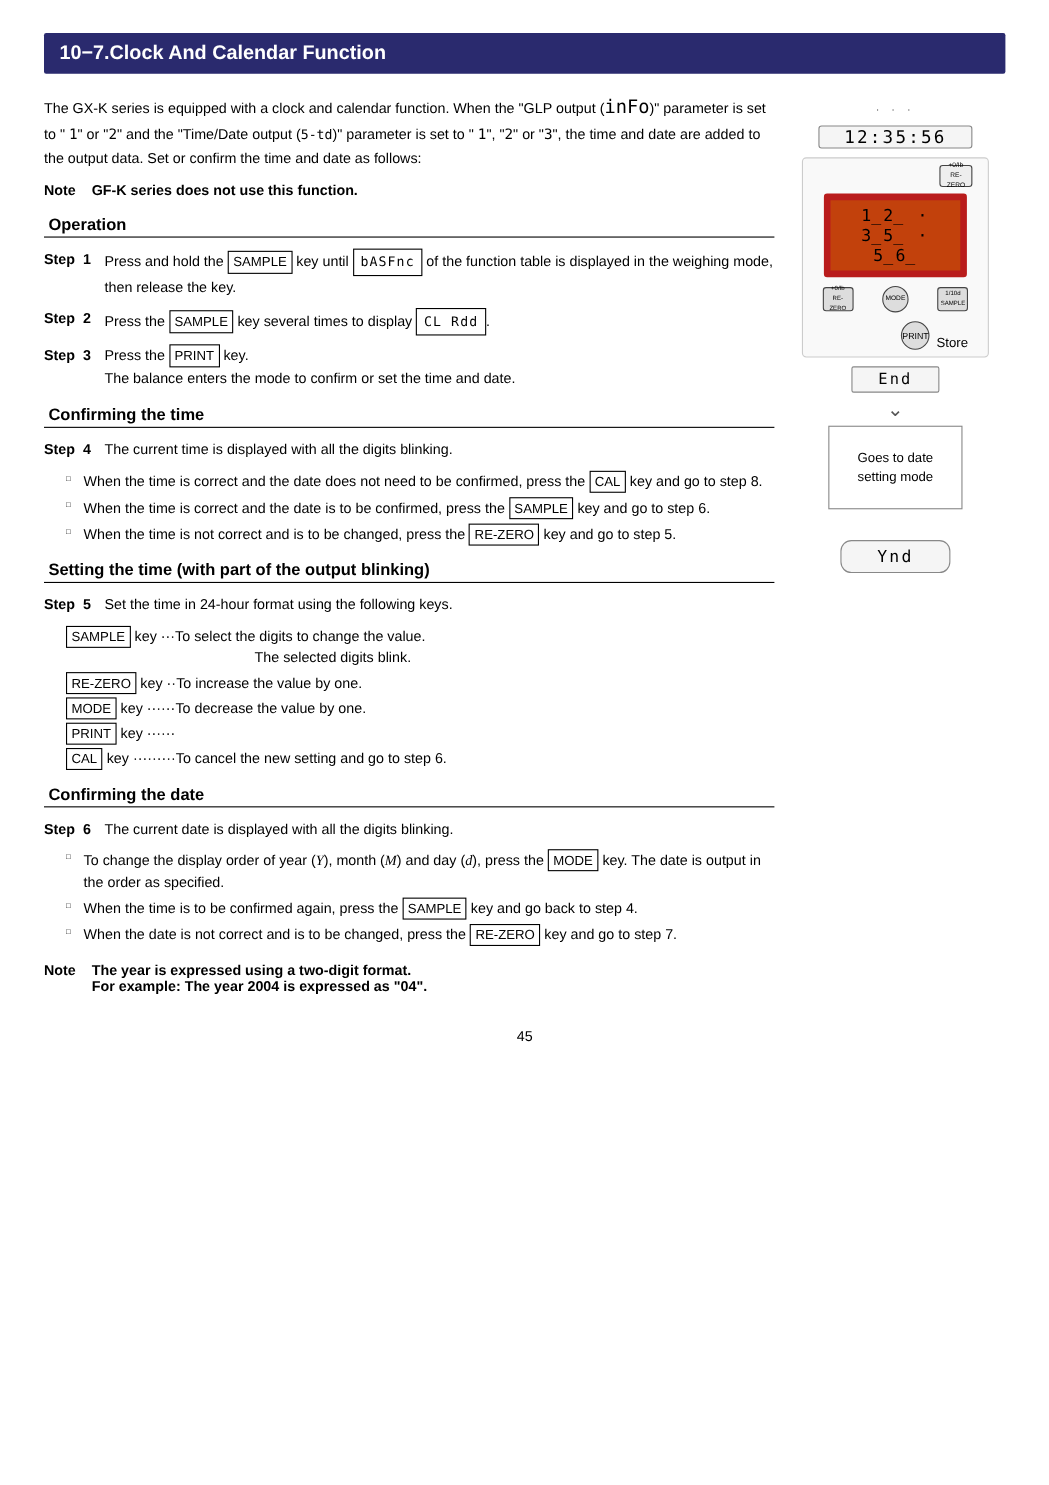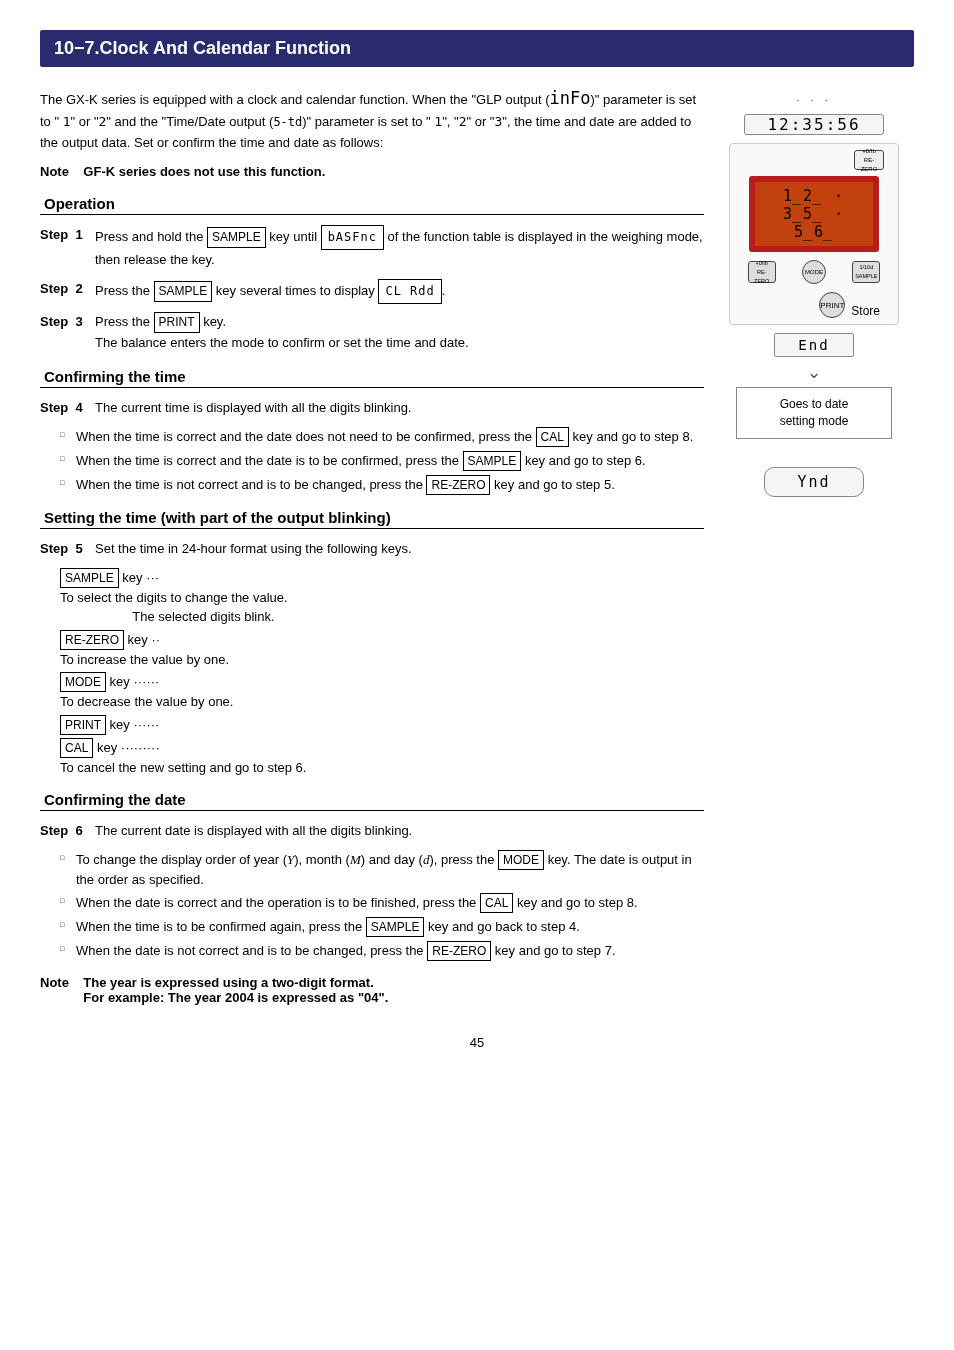--- a/index.html
+++ b/index.html
@@ -101,21 +101,20 @@
       letter-spacing: 1px;
     }
     .key-table {
       margin-left: 20px;
       margin-bottom: 8px;
     }
     .key-row {
       display: flex;
       margin-bottom: 3px;
       line-height: 1.5;
-      flex-direction: column;
     }
     .key-cell {
       min-width: 90px;
     }
     .key-desc {
       flex: 1;
     }
     
     .display-visual {
       border: 1.5px solid #888;
@@ -295,24 +294,20 @@
         <span class="step-label">Step&nbsp;&nbsp;6</span>
         <span class="step-content">The current date is displayed with all the digits blinking.</span>
       </div>
       <div class="bullet-list">
         <div class="bullet-item">
           <span class="bullet-sq">□</span>
           <span class="bullet-text">To change the display order of year (<span style="font-family:serif;font-style:italic">Y</span>), month (<span style="font-family:serif;font-style:italic">M</span>) and day (<span style="font-family:serif;font-style:italic">d</span>), press the <kbd>MODE</kbd> key. The date is output in the order as specified.</span>
         </div>
         <div class="bullet-item">
           <span class="bullet-sq">□</span>
-          <span class="bullet-text">When the date is correct and the operation is to be finished, press the <kbd>CAL</kbd> key and go to step 8.</span>
-        </div>
-        <div class="bullet-item">
-          <span class="bullet-sq">□</span>
           <span class="bullet-text">When the time is to be confirmed again, press the <kbd>SAMPLE</kbd> key and go back to step 4.</span>
         </div>
         <div class="bullet-item">
           <span class="bullet-sq">□</span>
           <span class="bullet-text">When the date is not correct and is to be changed, press the <kbd>RE-ZERO</kbd> key and go to step 7.</span>
         </div>
       </div>
     </div>
 
     <div style="margin-top: 10px;">
@@ -351,20 +346,20 @@
         </div>
         <span class="store-label">Store</span>
       </div>
     </div>
 
     <div style="display:flex;flex-direction:column;align-items:center;gap:4px;">
       <div class="end-display">End</div>
 
       <div style="font-size:18px;color:#555;">⌄</div>
 
-      <div style="border:1px solid #888;padding:8px 8px;font-size:12px;text-align:center;width:156px;line-height:1.4;">Goes to date<br>setting mode</div>
+      <div style="border:1px solid #888;padding:20px 8px;font-size:12px;text-align:center;width:122px;line-height:1.4;">Goes to date<br>setting mode</div>
     </div>
 
     <div class="ynd-display">Ynd</div>
   </div>
 </div>
 
 <div class="page-number">45</div>
 
 </body></html>

